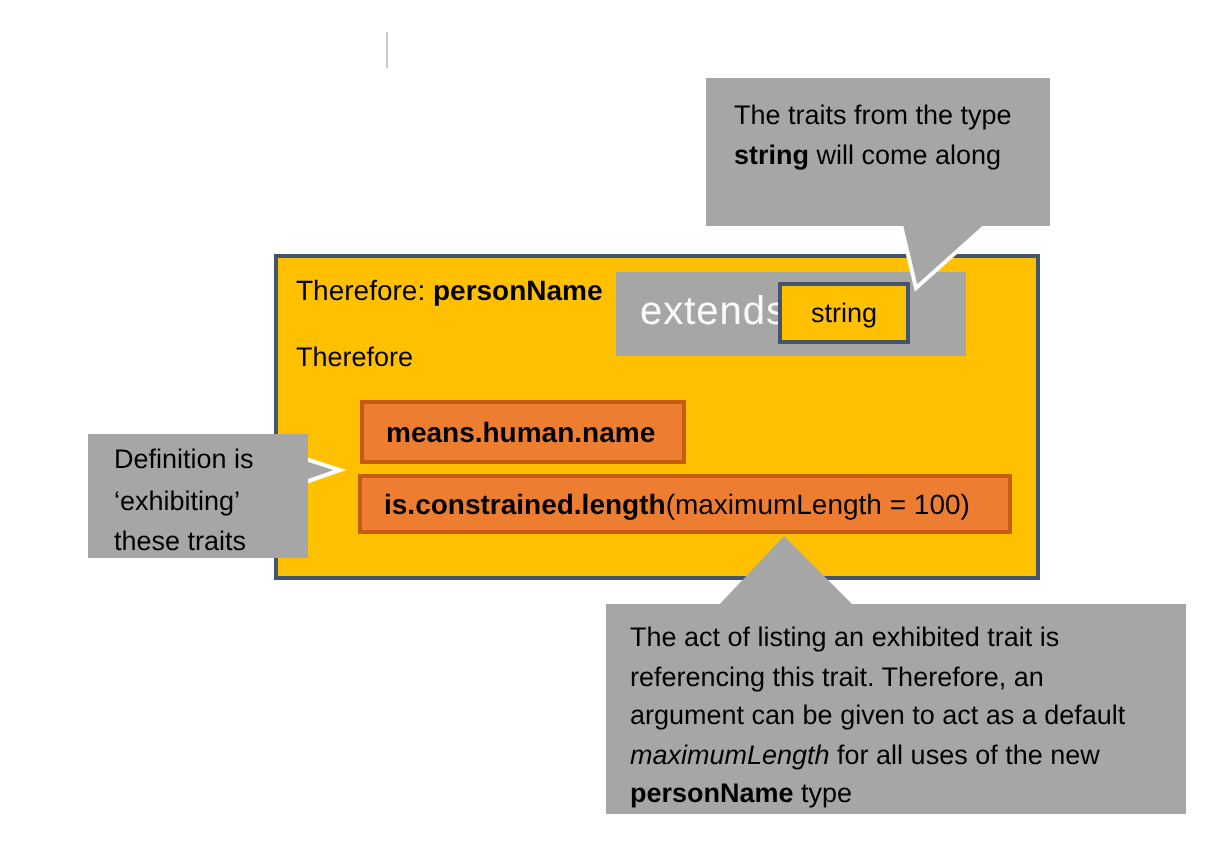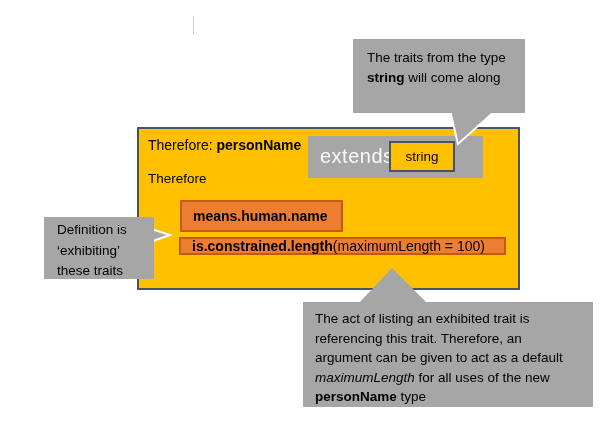--- a/index.html
+++ b/index.html
@@ -77,21 +77,21 @@
     background: #ED7D31;
     border: 2px solid #C55A11;
     display: flex; align-items: center;
     padding-left: 11px;
     font-size: 14px;
     color: #000;
     white-space: nowrap;
   }
   .trait-box .t-name { font-weight: bold; }
   .trait-1 { left: 41px; top: 71px; width: 163px; height: 32px; }
-  .trait-2 { left: 40px; top: 108px; width: 327px; height: 18px; text-align: center; }
+  .trait-2 { left: 40px; top: 108px; width: 327px; height: 30px; text-align: center; }
 
   
   .callout {
     position: absolute;
     background: #A6A6A6;
     color: #000;
     z-index: 3;
   }
   .callout-top {
     left: 353px; top: 39px;

